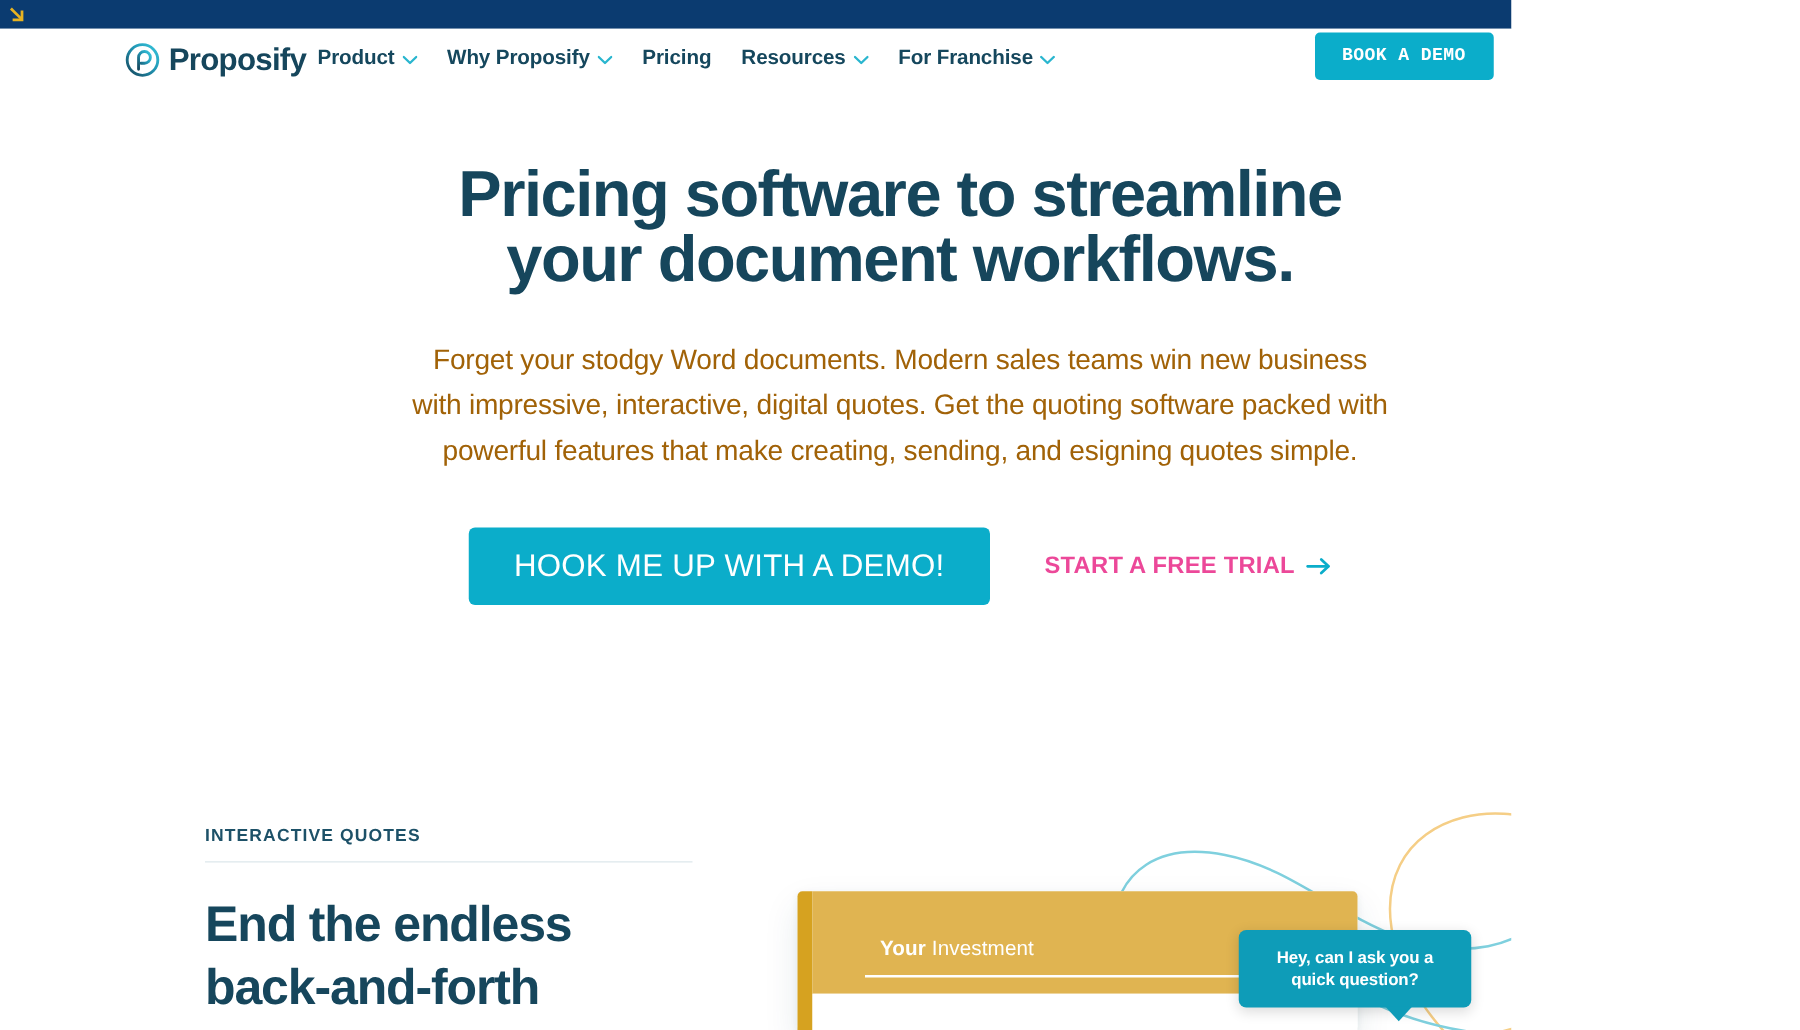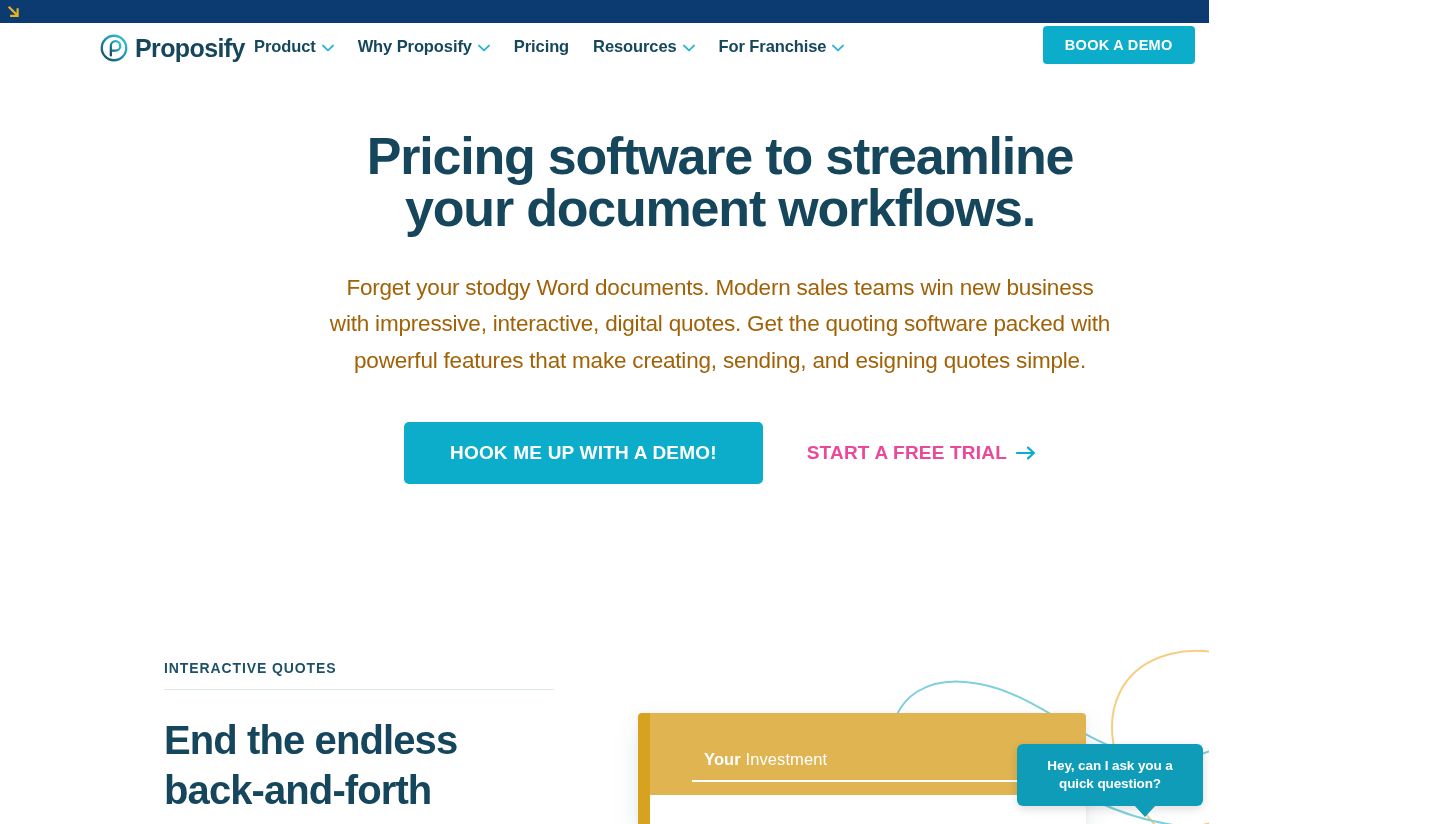--- a/index.html
+++ b/index.html
@@ -108,21 +108,21 @@
     font-size: 14.5px;
     font-weight: 700;
     letter-spacing: 0.3px;
     border: none;
     border-radius: 4px;
     padding: 0 22px;
     height: 38px;
     line-height: 38px;
     cursor: pointer;
     white-space: nowrap;
-    font-family: Liberation Sans, sans-serif;
+    font-family: Liberation Mono, monospace;
   }
   .btn-login {
     background: #0c4a6e;
     color: #0badca;
     font-size: 14.5px;
     font-weight: 700;
     letter-spacing: 0.3px;
     border: 1.6px solid #0badca;
     border-radius: 4px;
     padding: 0 22px;
@@ -162,27 +162,27 @@
   .hero-ctas {
     margin-top: 43px;
     display: flex;
     align-items: center;
     justify-content: center;
     gap: 44px;
   }
   .btn-hero-demo {
     background: #0badca;
     color: #ffffff;
-    font-size: 19px;
-    font-weight: 700;
+    font-size: 25px;
+    font-weight: 400;
     letter-spacing: 0.2px;
     border: none;
     border-radius: 5px;
     height: 62px;
-    padding: 0 46px;
+    padding: 0 36px;
     cursor: pointer;
     white-space: nowrap;
     font-family: "Liberation Sans", sans-serif;
   }
   .link-trial {
     display: flex;
     align-items: center;
     gap: 9px;
     color: #ec4899;
     font-size: 19px;
@@ -284,21 +284,21 @@
     position: absolute;
     left: 12px; top: 82px;
     width: 436px;
     height: 30px;
     background: #ffffff;
   }
 
   
   .chat-bubble {
     position: absolute;
-    right: 6px;
+    right: 32px;
     top: 744px;
     width: 186px;
     background: #0e9cb8;
     border-radius: 6px;
     padding: 13px 14px;
     text-align: center;
     box-shadow: 0 3px 10px rgba(0,0,0,0.14);
     cursor: pointer;
   }
   .chat-bubble-text {

